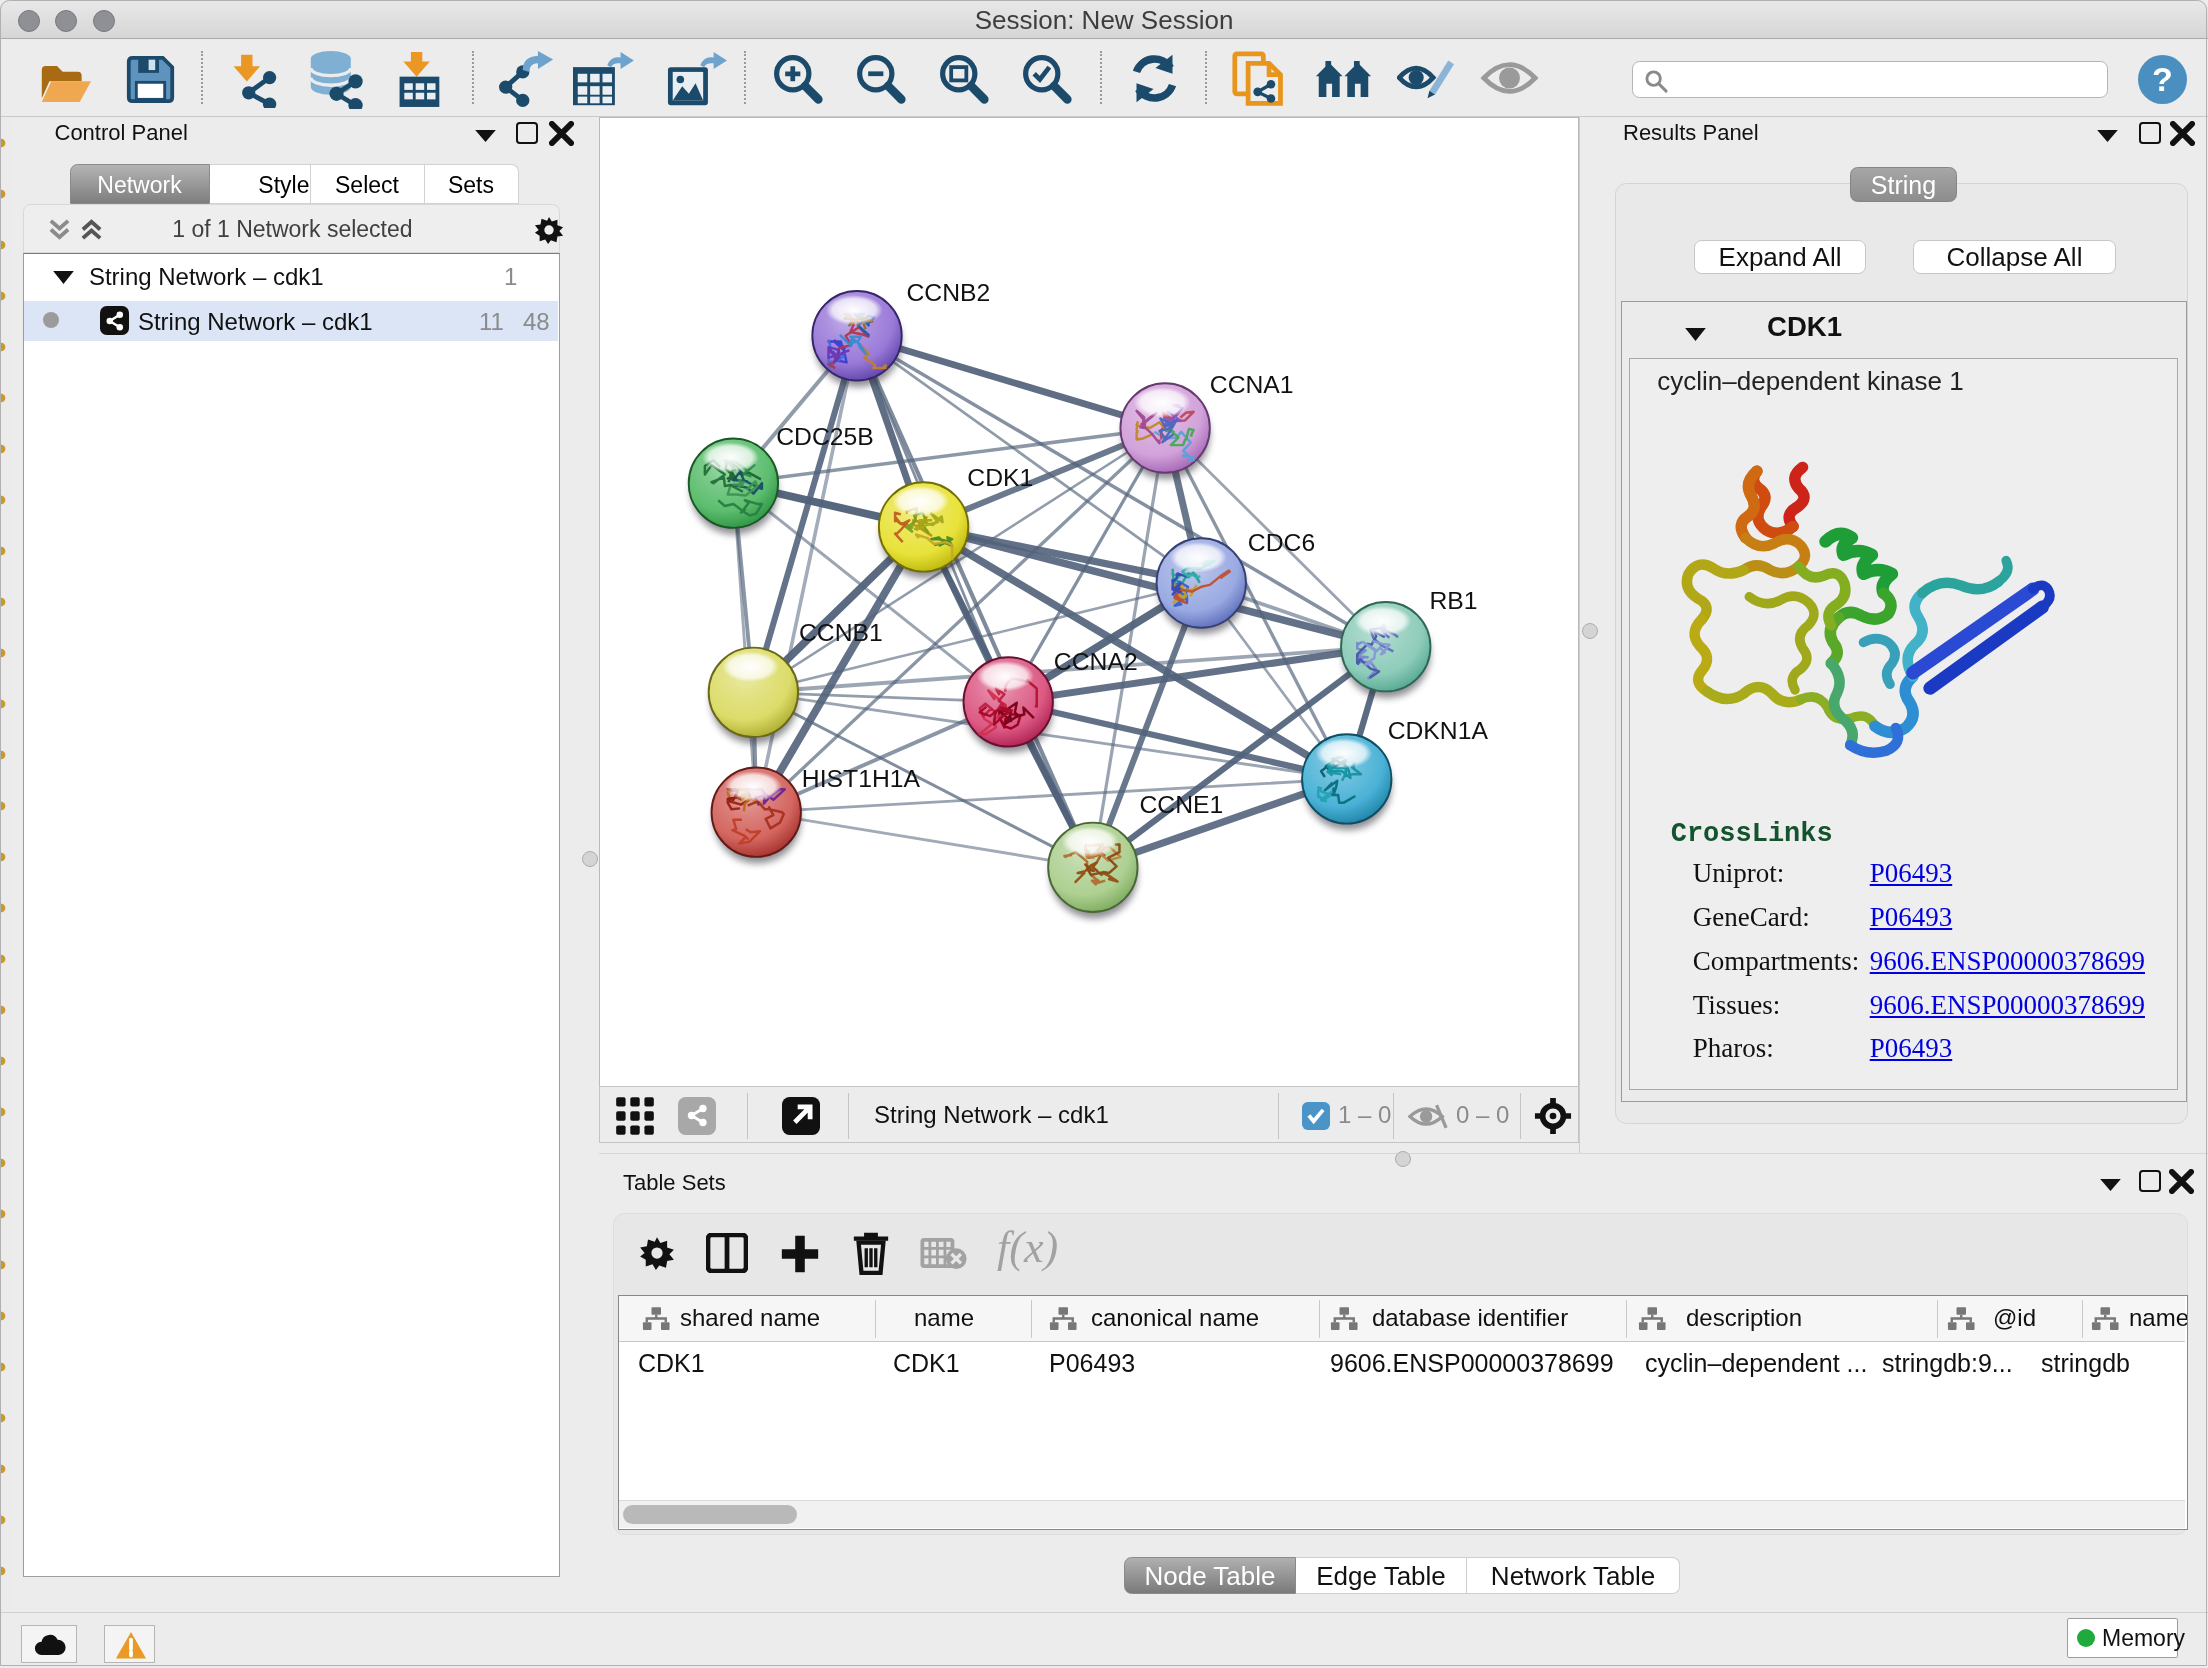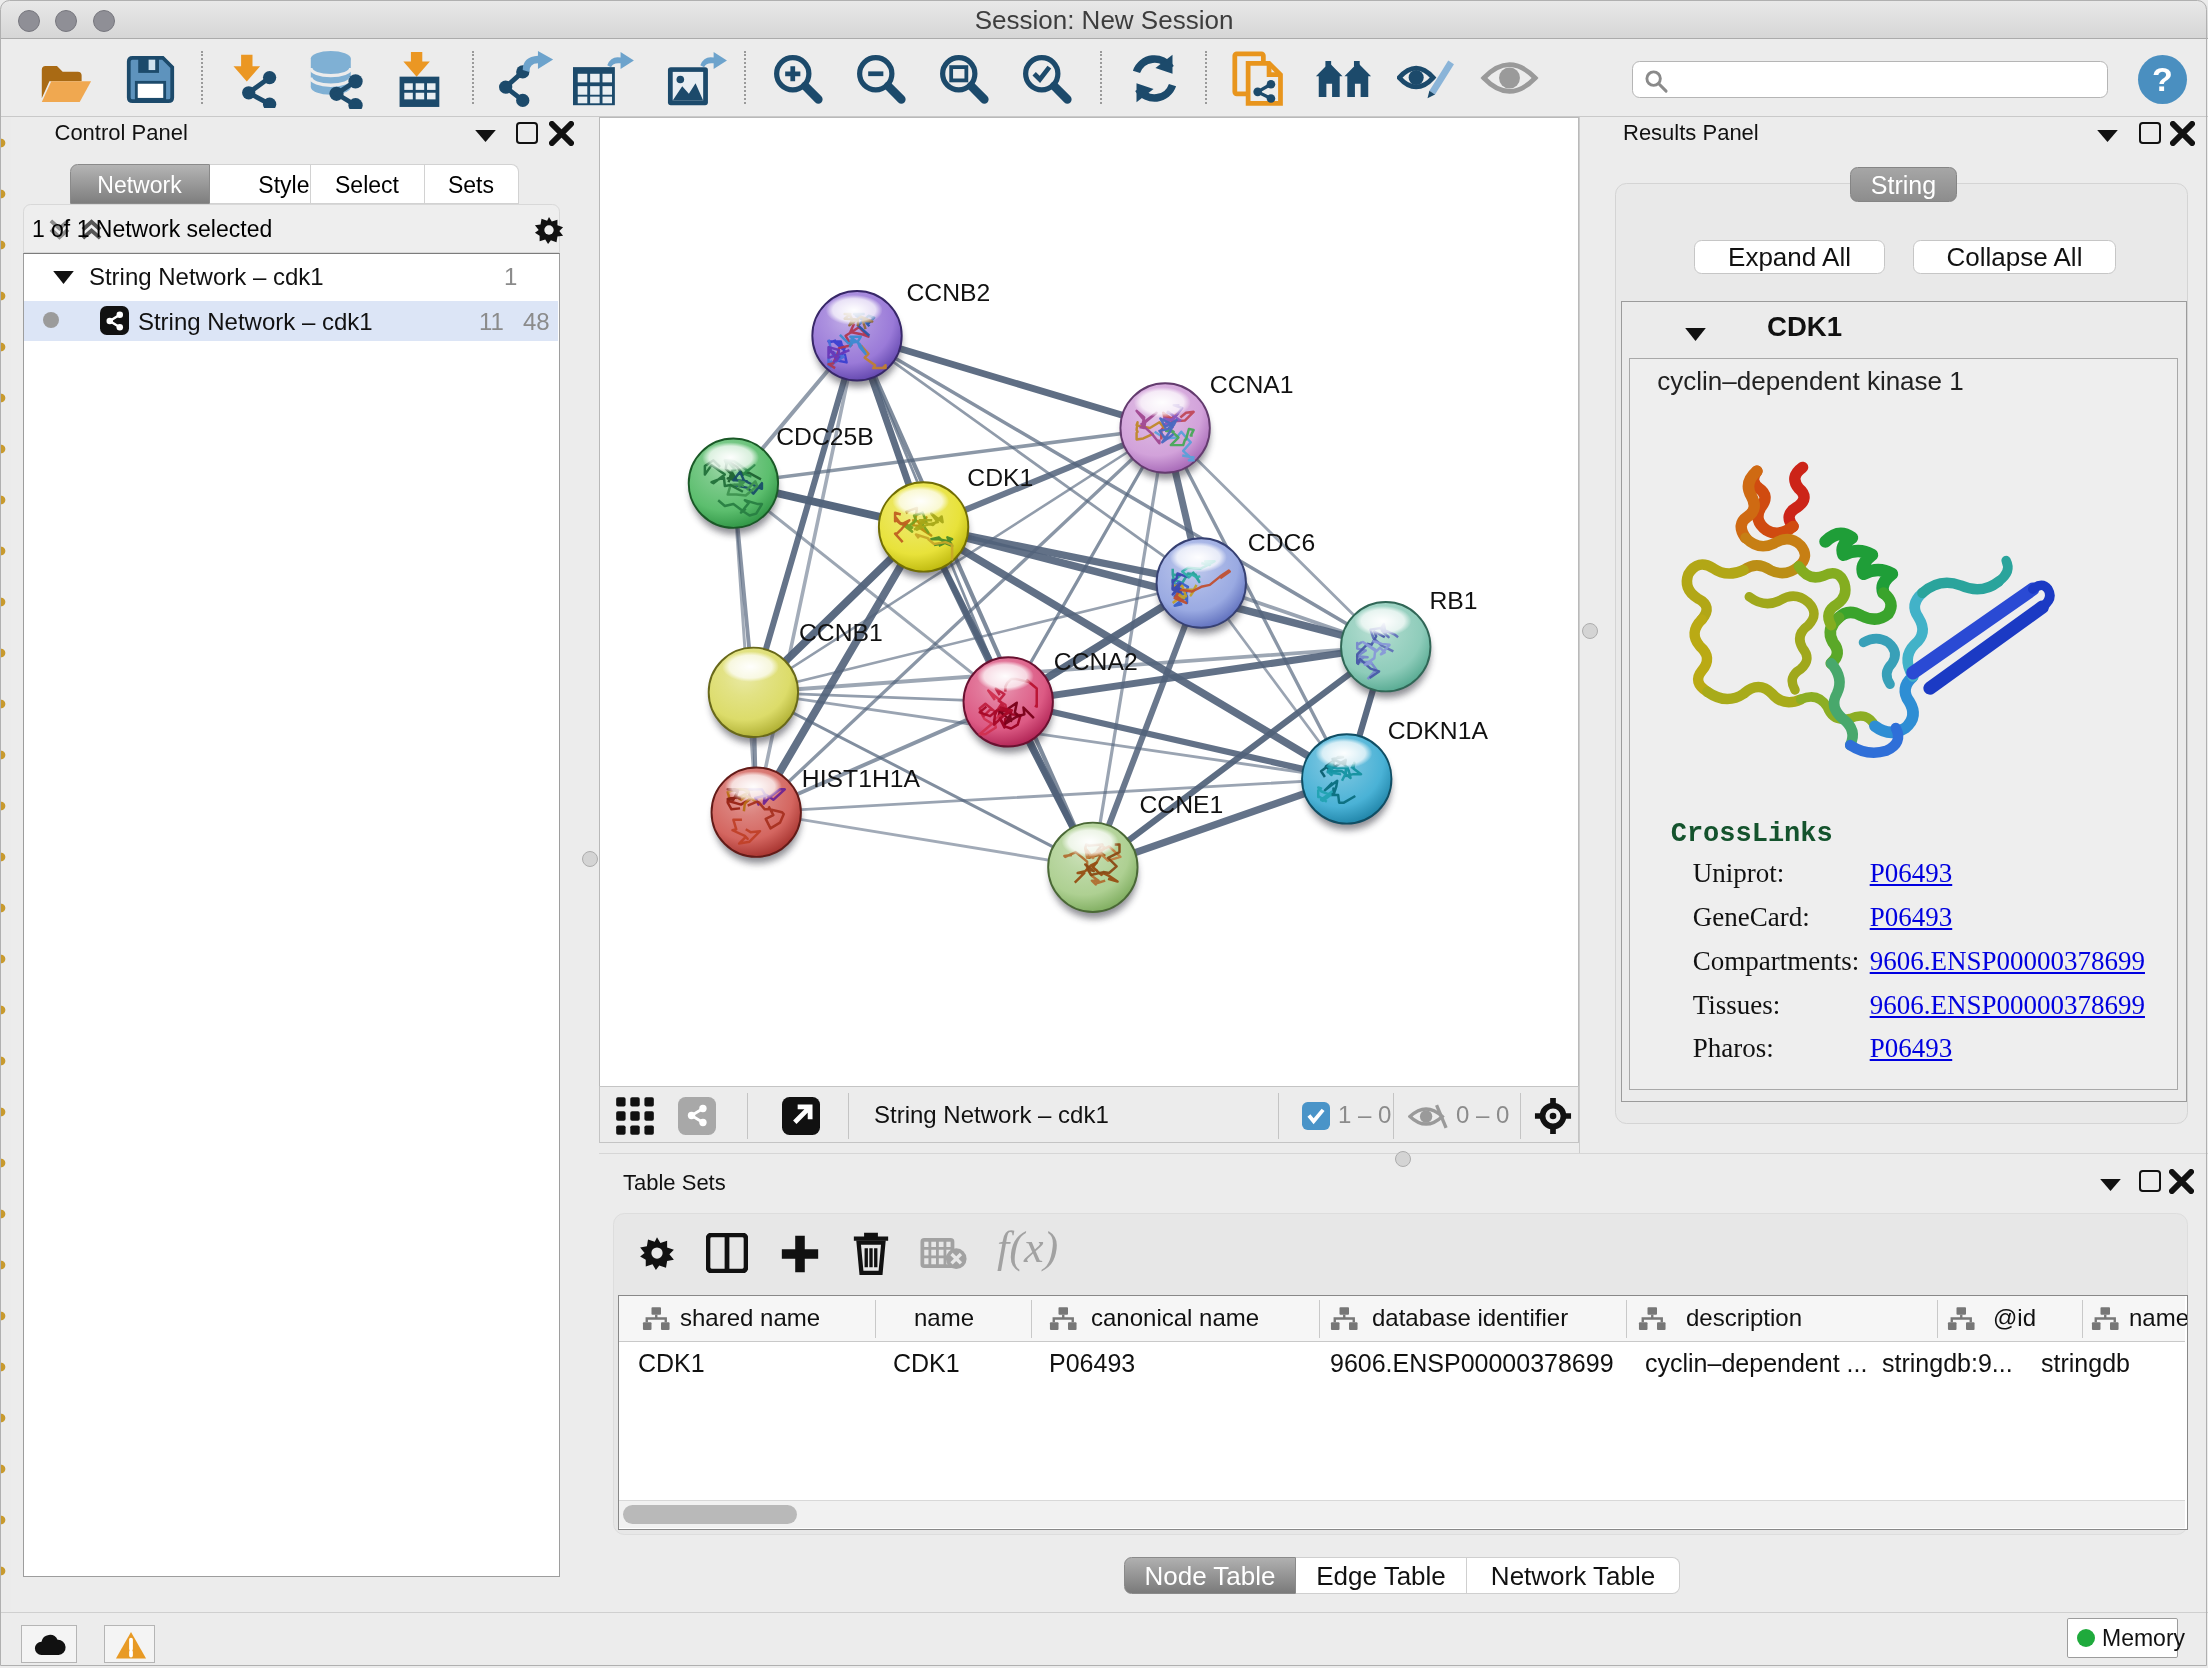--- a/index.html
+++ b/index.html
@@ -209,21 +209,21 @@
   <div class="abs" style="left:355px;width:94px;height:40px;background:#fff;border:1px solid #d2d2d2;border-left:none;border-radius:0 7.6px 0 0;line-height:40px;text-align:center;font-size:23px">Sets</div>
  </div>
 
  <div class="abs" style="left:12.4px;top:87px;width:537px;height:49px;background:#eeeeee;border:1px solid #d8d8d8;border-radius:7.6px 7.6px 0 0">
   <svg class="abs" style="left:24px;top:13.3px" width="23" height="23" viewBox="0 0 24 24">
         <path d="M3 3 L12 11 L21 3 M3 12 L12 20 L21 12" fill="none" stroke="#8b8b8b" stroke-width="4"></path>
       </svg>
   <svg class="abs" style="left:56px;top:13.3px" width="23" height="23" viewBox="0 0 24 24">
         <path d="M3 21 L12 13 L21 21 M3 12 L12 4 L21 12" fill="none" stroke="#555" stroke-width="4"></path>
       </svg>
-  <div class="abs" style="left:8px;top:0;width:537px;text-align:left;line-height:48px;font-size:23px;color:#000000">1 of 1 Network selected</div>
+  <div class="abs" style="left:0;top:0;width:537px;text-align:center;line-height:48px;font-size:23px;color:#404040">1 of 1 Network selected</div>
   <svg class="abs" style="left:510px;top:9.5px" width="30" height="30" viewBox="0 0 32 32">
    <path d="M16 2 L19 7 L25 5 L25 11 L31 13 L27 17 L31 22 L25 23 L24 29 L18 27 L15 31 L12 26 L6 28 L6 22 L1 19 L5 16 L1 11 L7 10 L8 4 L14 6 Z" fill="#111"></path>
    <circle cx="16" cy="16" r="5" fill="#eeeeee"></circle>
   </svg>
  </div>
 
  <div class="abs" style="left:12.4px;top:136px;width:537px;height:1324px;background:#ffffff;border:1.9px solid #9d9d9d;border-top:1px solid #7c7c7c">
   <div class="abs" style="left:0;top:0;width:534px;height:47px;background:#fff">
    <svg class="abs" style="left:28.5px;top:16px" width="23" height="15" viewBox="0 0 24 16">
           <path d="M1 1 L23 1 L12 15 Z" fill="#111"></path>
@@ -604,21 +604,21 @@
  <div class="abs paneltitle" style="left:43px;top:2.9px">Results Panel</div>
  <svg class="abs" style="left:515px;top:11.4px" width="25" height="15" viewBox="0 0 26 16">
       <path d="M2 2 L24 2 L13 15 Z" fill="#111"></path>
     </svg>
  <div class="abs" style="left:559px;top:4.8px;width:22px;height:22px;border:2.9px solid #111;border-radius:3.8px"></div>
  <svg class="abs" style="left:590px;top:3.8px" width="25" height="25" viewBox="0 0 26 26">
       <path d="M3 3 L23 23 M23 3 L3 23" stroke="#111" stroke-width="6" stroke-linecap="round"></path>
     </svg>
  <div class="abs" style="left:270px;top:50px;width:107px;height:35px;z-index:3;background:linear-gradient(#a6a6a6,#8d8d8d);border:1px solid #858585;border-radius:7.6px;color:#fff;text-align:center;line-height:34px;font-size:25px">String</div>
  <div class="abs" style="left:35px;top:66px;width:573px;height:941px;background:#e9e9e9;border:1px solid #d4d4d4;border-radius:11.4px"></div>
- <div class="btn" style="left:114px;top:123px;width:191px;height:34px;line-height:32px;font-size:26px">Expand All</div>
+ <div class="btn" style="left:114px;top:123px;width:172px;height:34px;line-height:32px;font-size:26px">Expand All</div>
  <div class="btn" style="left:333px;top:123px;width:203px;height:34px;line-height:32px;font-size:26px">Collapse All</div>
  <div class="abs" style="left:41px;top:184px;width:566px;height:801px;background:#ebebeb;border:1.9px solid #9b9b9b">
   <svg class="abs" style="left:62px;top:25px" width="23" height="15" viewBox="0 0 24 16">
         <path d="M1 1 L23 1 L12 15 Z" fill="#111"></path>
       </svg>
   <div class="abs" style="left:145px;top:8.6px;font-size:27.6px;font-weight:700;color:#111">CDK1</div>
   <div class="abs" style="left:6.7px;top:56px;width:549px;height:732px;background:#eeeeee;border:1px solid #a8a8a8">
    <div class="abs" style="left:27.6px;top:6.7px;font-size:26px;color:#222">cyclin–dependent kinase 1</div>
    <svg class="abs" style="left:28.5px;top:95px" width="409" height="314" viewBox="0 0 430 330">
     <g fill="none" stroke-linecap="round" stroke-linejoin="round">

